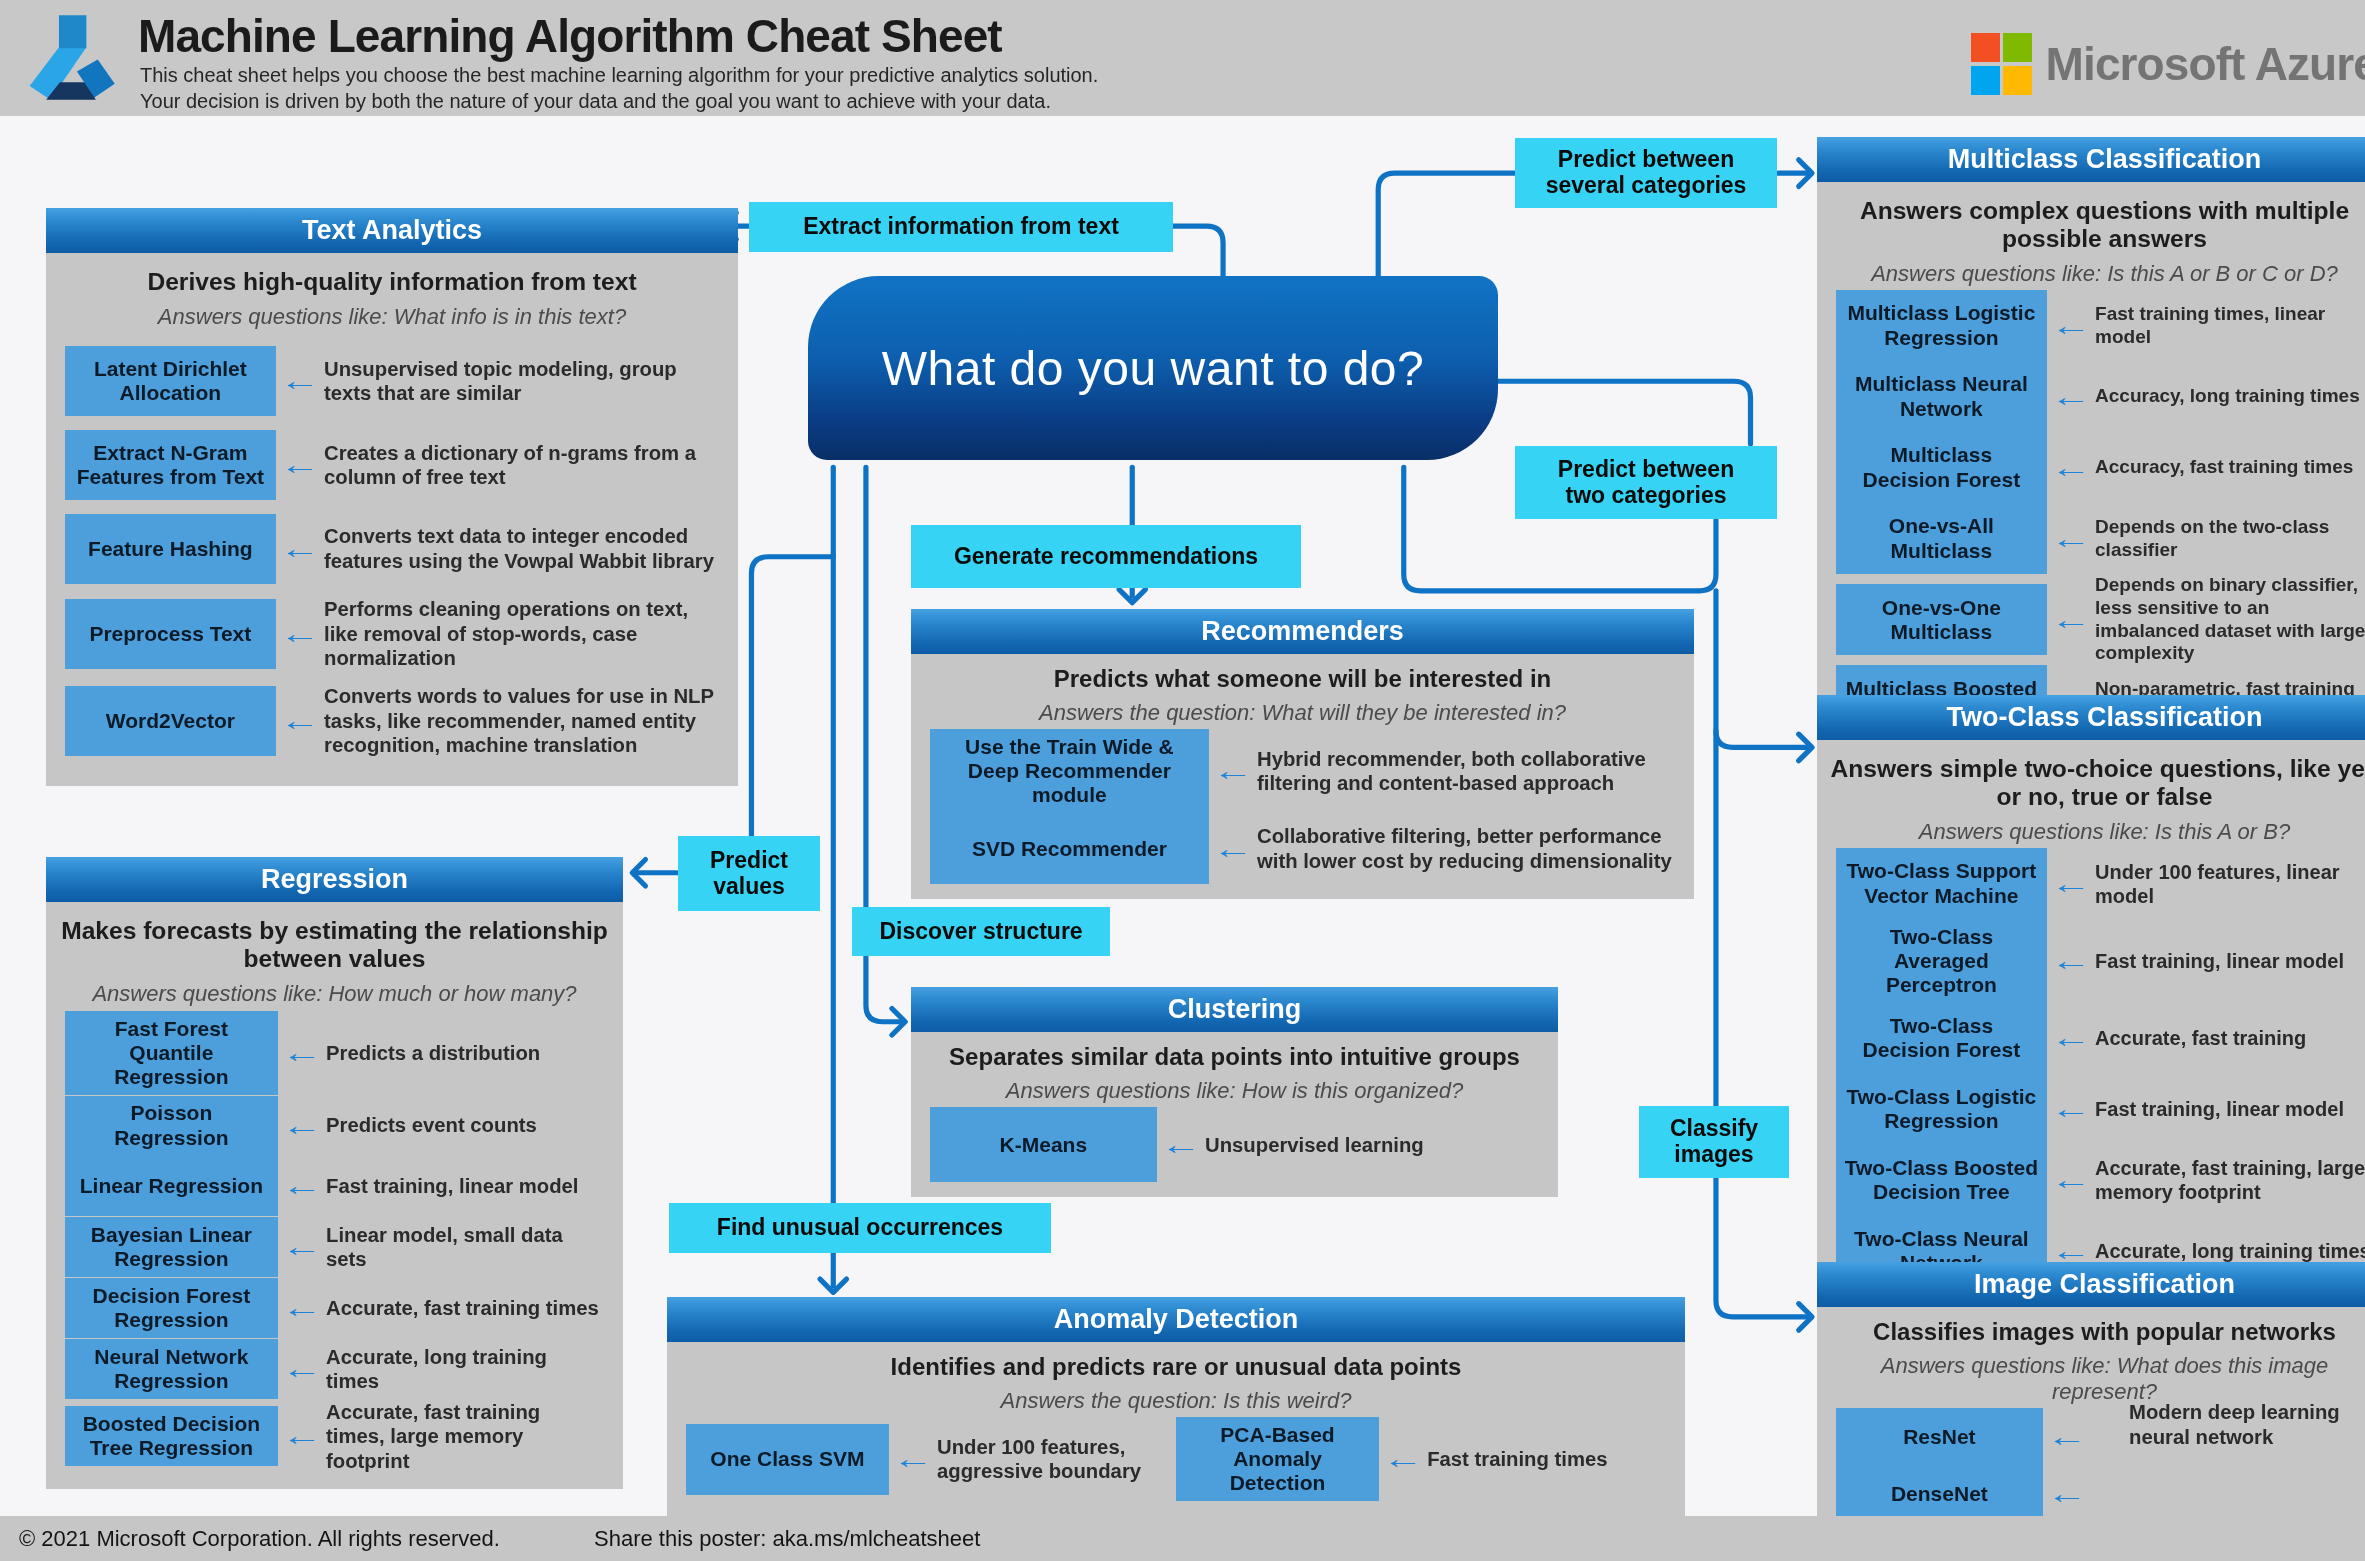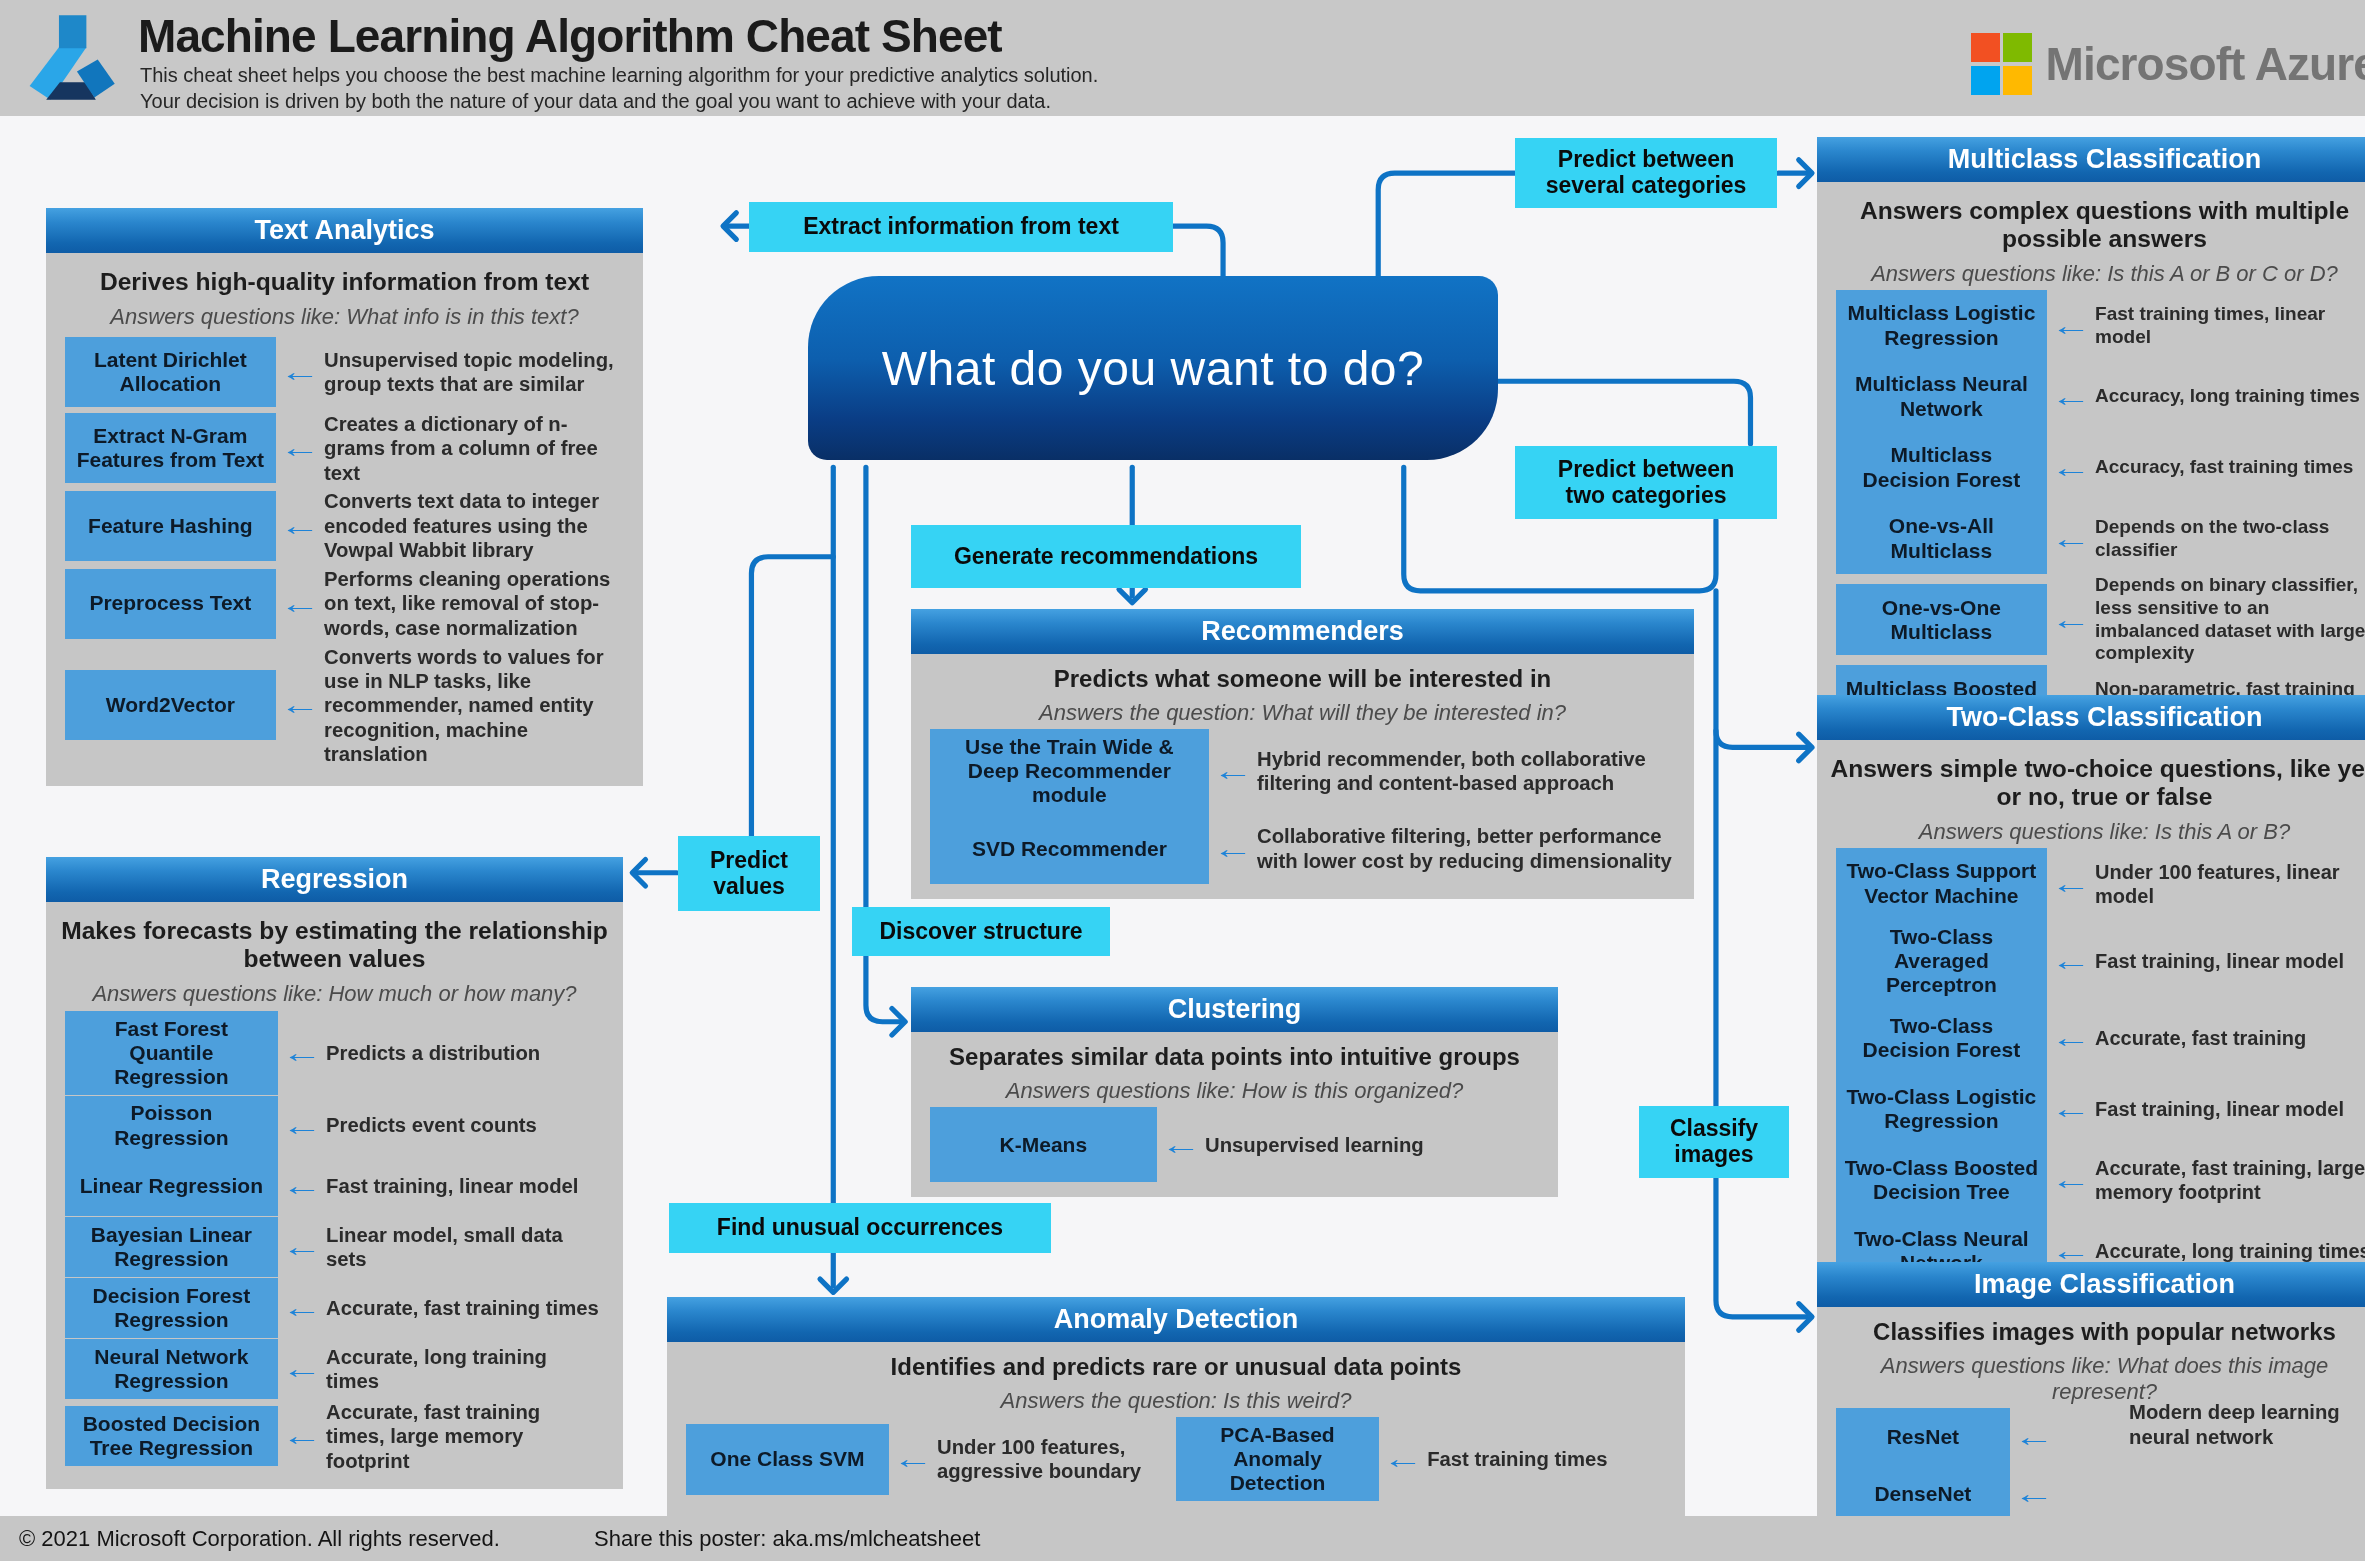--- a/index.html
+++ b/index.html
@@ -70,38 +70,38 @@
   .rows{flex:1;display:flex;flex-direction:column;justify-content:space-evenly;padding:2.8px 5.7px;}
   .algo-row{display:flex;align-items:center;gap:10.4px;}
   .algo-box{
     width:211px;min-height:70px;flex:0 0 auto;box-sizing:border-box;
     background:#4d9fdc;display:flex;align-items:center;justify-content:center;
     font-size:21px;font-weight:700;color:#0d1a28;text-align:center;line-height:1.15;padding:5.7px 8.5px;
   }
   .algo-arrow{color:#1d83d8;font-size:27.4px;flex:0 0 auto;display:inline-block;transform:scaleX(1.5);transform-origin:center;}
   .algo-desc{font-size:20.3px;font-weight:700;color:#2b2b2b;line-height:1.2;}
 
-  #p-text{left:46px;top:208px;width:597px;height:578px;}
+  #p-text{left:46px;top:208px;width:692px;height:578px;}
   #p-reg{left:46px;top:857px;width:577px;height:632px;}
   #p-reg .algo-box{width:213px;min-height:60px;}
   #p-rec{left:911px;top:609px;width:783px;height:268px;}
   #p-rec .algo-box{width:279px;min-height:71px;}
   #p-rec .pheading,#p-clu .pheading,#p-ano .pheading,#p-img .pheading{font-size:24px;margin-top:8.5px;}
   #p-clu{left:911px;top:987px;width:647px;height:182px;}
   #p-clu .algo-box{width:227px;min-height:75px;}
   #p-ano{left:667px;top:1297px;width:1018px;height:195px;}
   #p-ano .rows{display:grid;grid-template-columns:1fr 1fr;align-items:center;}
   #p-ano .algo-box{width:203px;min-height:71px;}
   #p-multi{left:1817px;top:137px;width:575px;height:544px;}
   #p-multi .algo-box,#p-two .algo-box{min-height:71px;}
   #p-multi .algo-desc{font-size:19px;}
   #p-two{left:1817px;top:695px;width:575px;height:552px;}
   #p-two .algo-desc{font-size:20px;}
   #p-img{left:1817px;top:1262px;width:575px;height:226px;}
-  #p-img .algo-box{width:174px;min-height:57px;}
+  #p-img .algo-box{width:207px;min-height:57px;}
   #p-img .pbody{position:relative;}
   #p-img .shared-desc{
     position:absolute;left:312px;top:93px;width:222px;
     font-size:20.3px;font-weight:700;color:#2b2b2b;line-height:1.25;
   }
 </style>
 </head>
 <body>
 
 <div id="poster">

